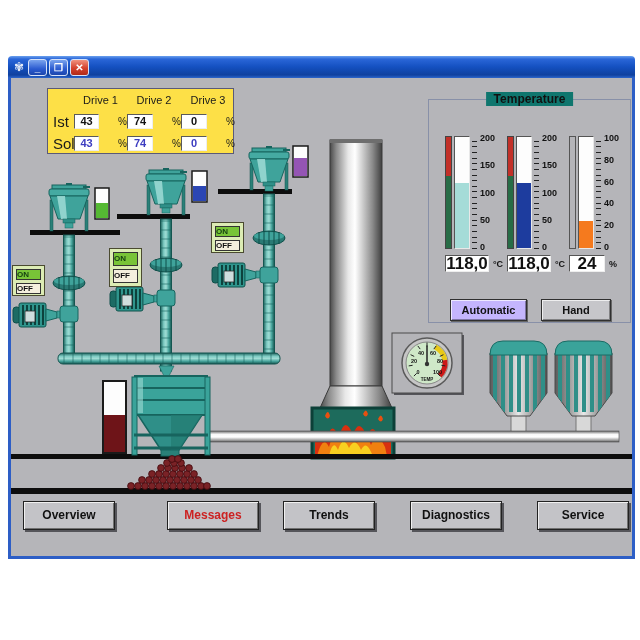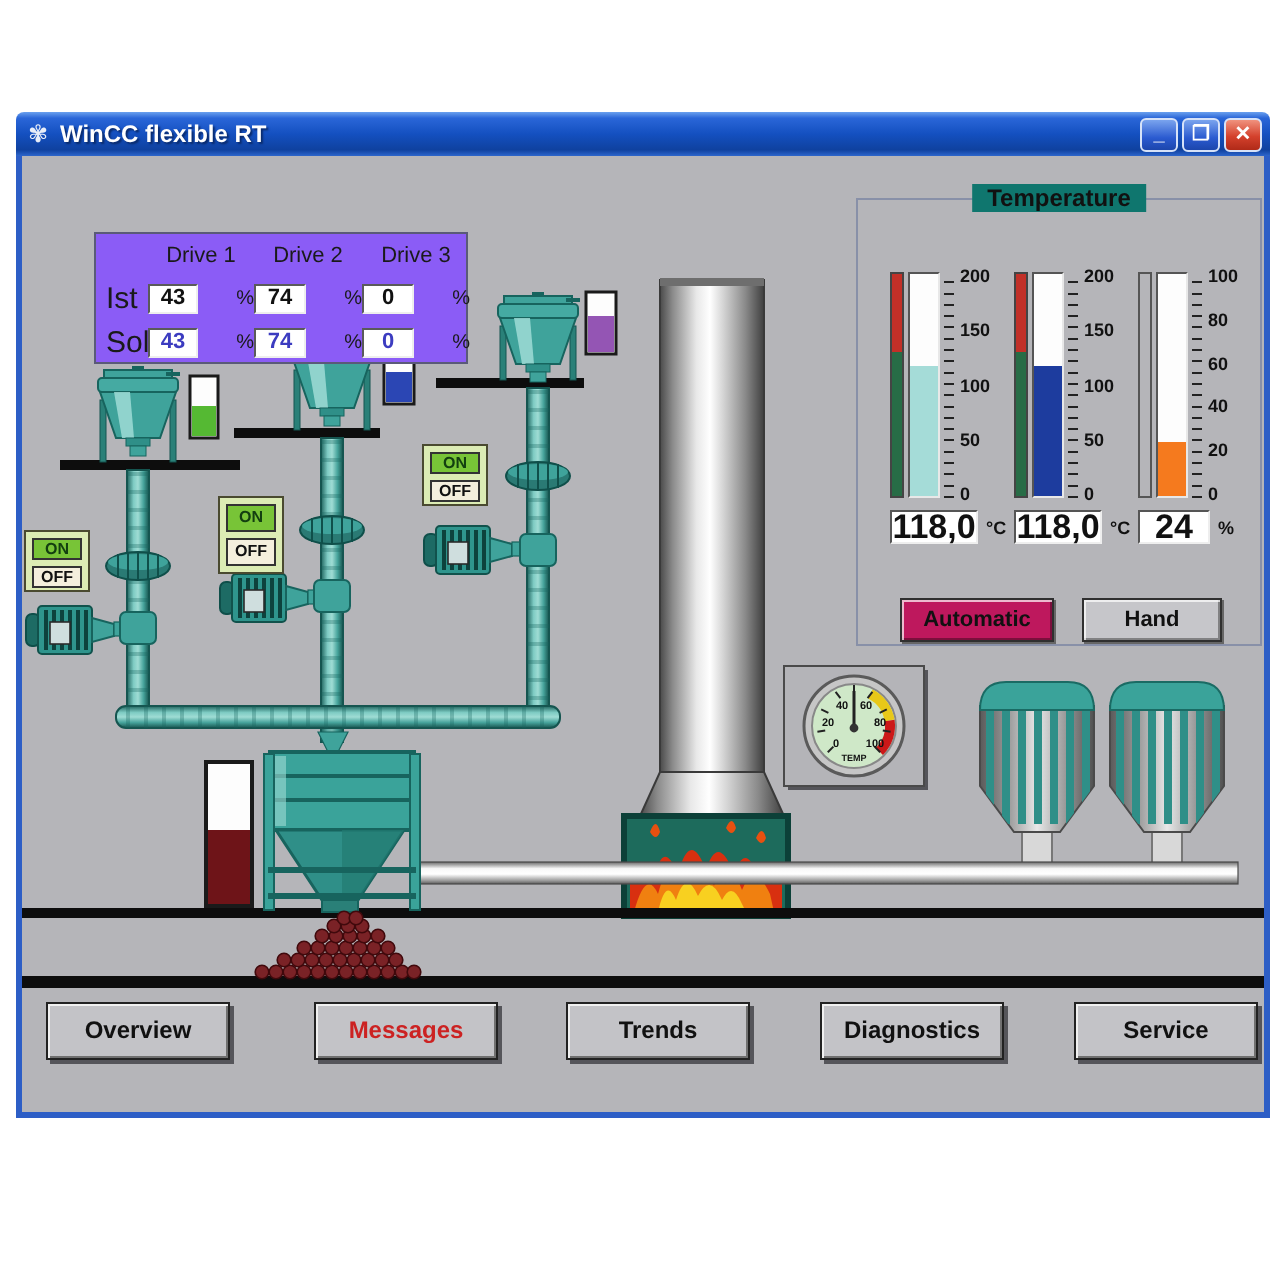--- a/index.html
+++ b/index.html
@@ -22,21 +22,21 @@
   .winbtn.close{background:linear-gradient(180deg,#f0927e,#d4412c 55%,#b02a18);}
 
   .client{position:absolute;left:0;top:0;width:621px;height:456px;overflow:hidden;background:#b5b5b9;}
   .client svg{position:absolute;left:0;top:0;}
   svg text{font-family:"Liberation Sans",sans-serif;}
 
   
   .drives{position:absolute;left:36px;top:10px;width:187px;height:66px;
       border:1px solid #5a5a78;display:grid;z-index:3;
       grid-template-columns:26px 53px 54px 54px;grid-template-rows:21px 22px 22px;
-      align-items:center;background:#8b5cf6;margin-top:28px;}
+      align-items:center;background:#fde047;}
   .drives .hdr{font-size:11px;color:#1a1a1a;text-align:center;}
   .drives .rowlab{font-size:15px;color:#1a1a1a;padding-left:5px;}
   .dcell{display:flex;align-items:center;gap:19px;justify-content:center;}
   .dbox{width:36px;height:15px;background:#fff;border:1px solid;
       border-color:#5a5a5a #eee #eee #5a5a5a;font-size:11px;font-weight:bold;
       text-align:center;line-height:13px;color:#111;}
   .dbox.soll{color:#3c3cc0;}
   .dunit{font-size:10px;color:#1a1a1a;}
 
   
@@ -62,51 +62,50 @@
       font-size:17px;font-weight:bold;text-align:center;line-height:15px;color:#111;}
   .vbox.w44{width:44px;} .vbox.w36{width:36px;}
   .vunit{font-size:9px;font-weight:bold;color:#111;}
   .mode{position:absolute;top:183px;left:0;width:100%;display:flex;align-items:center;
       justify-content:center;gap:6px;}
   .mode-dash{width:56px;border-top:1px dashed #222;height:0;}
   .mode-lab{font-size:11px;font-weight:bold;font-style:italic;color:#111;}
   .mbtn{position:absolute;top:199px;height:22px;font-size:11px;font-weight:bold;color:#111;
       border:1px solid #303030;text-align:center;line-height:20px;
       box-shadow:inset 1px 1px 0 rgba(255,255,255,.7),inset -1px -1px 0 rgba(0,0,0,.35),1px 1px 0 #666;}
-  .mbtn.auto{left:21px;width:77px;background:#be185d;}
+  .mbtn.auto{left:21px;width:77px;background:#c4b5fd;}
   .mbtn.hand{left:112px;width:70px;background:#c6c6ca;}
 
   
   .onoff{position:absolute;width:33px;border:1px solid #4a4a30;background:#dcecb4;
       padding:3px 3px;display:flex;flex-direction:column;gap:3px;z-index:3;}
   .p1{left:1px;top:187px;height:31px;} .p2{left:98px;top:170px;height:39px;}
   .p3{left:200px;top:144px;height:31px;}
   .onoff .ob{height:11px;border:1px solid #333;font-size:8px;font-weight:bold;
-      text-align:center;line-height:9px;}
+      line-height:9px;}
   .p2 .ob{height:14px;line-height:12px;}
   .ob.on{background:#78c437;color:#133f10;}
   .ob.off{background:#f4efdd;color:#111;}
 
   
   .nav{position:absolute;left:0;top:423px;width:621px;height:33px;z-index:3;}
   .navbtn{position:absolute;top:0;width:92px;height:29px;background:#c3c3c7;
       border:1px solid #222;font-size:12px;font-weight:bold;color:#111;text-align:center;
       line-height:27px;box-shadow:inset 1px 1px 0 #f0f0f0,inset -1px -1px 0 #707070,2px 2px 0 #55555a;}
-  .n1{left:12px;} .n2{left:146px;} .n3{left:272px;} .n4{left:399px;} .n5{left:526px;}
+  .n1{left:12px;} .n2{left:156px;} .n3{left:272px;} .n4{left:399px;} .n5{left:526px;}
   .navbtn.messages{color:#cc2222;}
 </style>
 </head>
 <body>
 
 <div class="stage">
   <div class="win">
 
     <div class="titlebar">
       <span class="app-icon">✾</span>
-      <span class="title-text">WinCC flexible RT</span>
       <div class="winbtn">_</div>
       <div class="winbtn">❐</div>
       <div class="winbtn close">✕</div>
     </div>
 
     <div class="client">
 
       <svg width="621" height="456" viewBox="0 0 621 456">
         <defs>
           <linearGradient id="chim" x1="0" y1="0" x2="1" y2="0">

